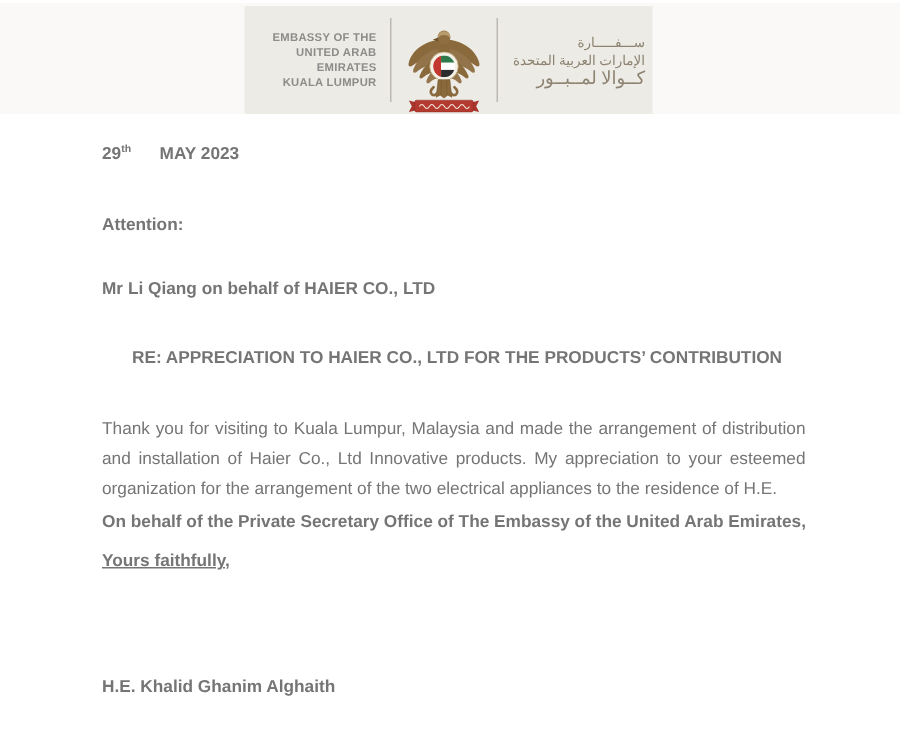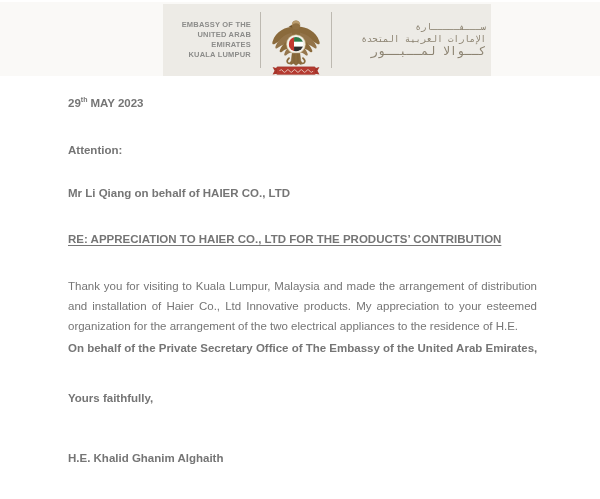--- a/index.html
+++ b/index.html
@@ -11,67 +11,67 @@
     position: relative;
   }
   .page { position: absolute; inset: 0; background: #ffffff; }
 
   
   .header-wash {
     position: absolute; left: 0; top: 2px; width: 600px; height: 74px;
     background: #faf9f7;
   }
   .header-band {
-    position: absolute; left: 163px; top: 4px; width: 328px; height: 72px;
+    position: absolute; left: 163px; top: 4px; width: 272px; height: 72px;
     background: #edebe6;
     display: flex; flex-direction: row; align-items: center;
     overflow: visible;
   }
   .embassy-name {
     width: 97px; box-sizing: border-box; padding-right: 9px;
     text-align: right;
     font-size: 7.5px; font-weight: 700; letter-spacing: 0.2px;
     color: #8c8c8a; line-height: 10px;
   }
   .vdivider {
     width: 1px; height: 56px; background: #bdb9b1; flex: 0 0 1px;
   }
   .emblem-wrap {
     width: 70px; flex: 0 0 70px; height: 72px; position: relative;
   }
   .emblem-wrap svg { position: absolute; left: 7px; top: 14px; }
   .embassy-name-ar {
     flex: 1; box-sizing: border-box; padding-right: 5px; padding-left: 4px;
     text-align: right; direction: rtl;
-    font-family: Liberation Mono, monospace;
+    font-family: Liberation Serif, serif;
     color: #8c8371; line-height: 12px;
   }
   .ar-line1 { font-size: 9px; }
   .ar-line2 { font-size: 9px; }
   .ar-line3 { font-size: 12px; }
 
   
   .tline {
     position: absolute; left: 68px;
     font-size: 11.5px; font-weight: 700; color: #757575;
     white-space: nowrap;
   }
   .date-line   { top: 97px;  }
   .date-line sup { font-size: 7px; line-height: 0; }
-  .date-rest   { margin-left: 3px; }
+  .date-rest   { margin-left: 19px; }
   .attention   { top: 144px; }
   .recipient   { top: 187px; }
-  .subject     { top: 233px; text-decoration: underline; text-underline-offset: 2px; }
+  .subject     { top: 233px; text-underline-offset: 2px; margin-left: 20px; }
   .paragraph {
     position: absolute; left: 68px; top: 276px; width: 469px;
     font-size: 11.5px; font-weight: 400; color: #757575;
     line-height: 20px; text-align: justify;
   }
   .on-behalf   { top: 342px; text-align: right; }
-  .valediction { top: 392px; }
+  .valediction { top: 368px; text-decoration: underline; }
   .signature   { top: 404px; font-style: italic; }
   .signer-name { top: 452px; }
   .signer-title{ top: 476px; }
 </style>
 </head>
 <body>
 
 <div class="page">
 
   <div class="header-wash"></div>

